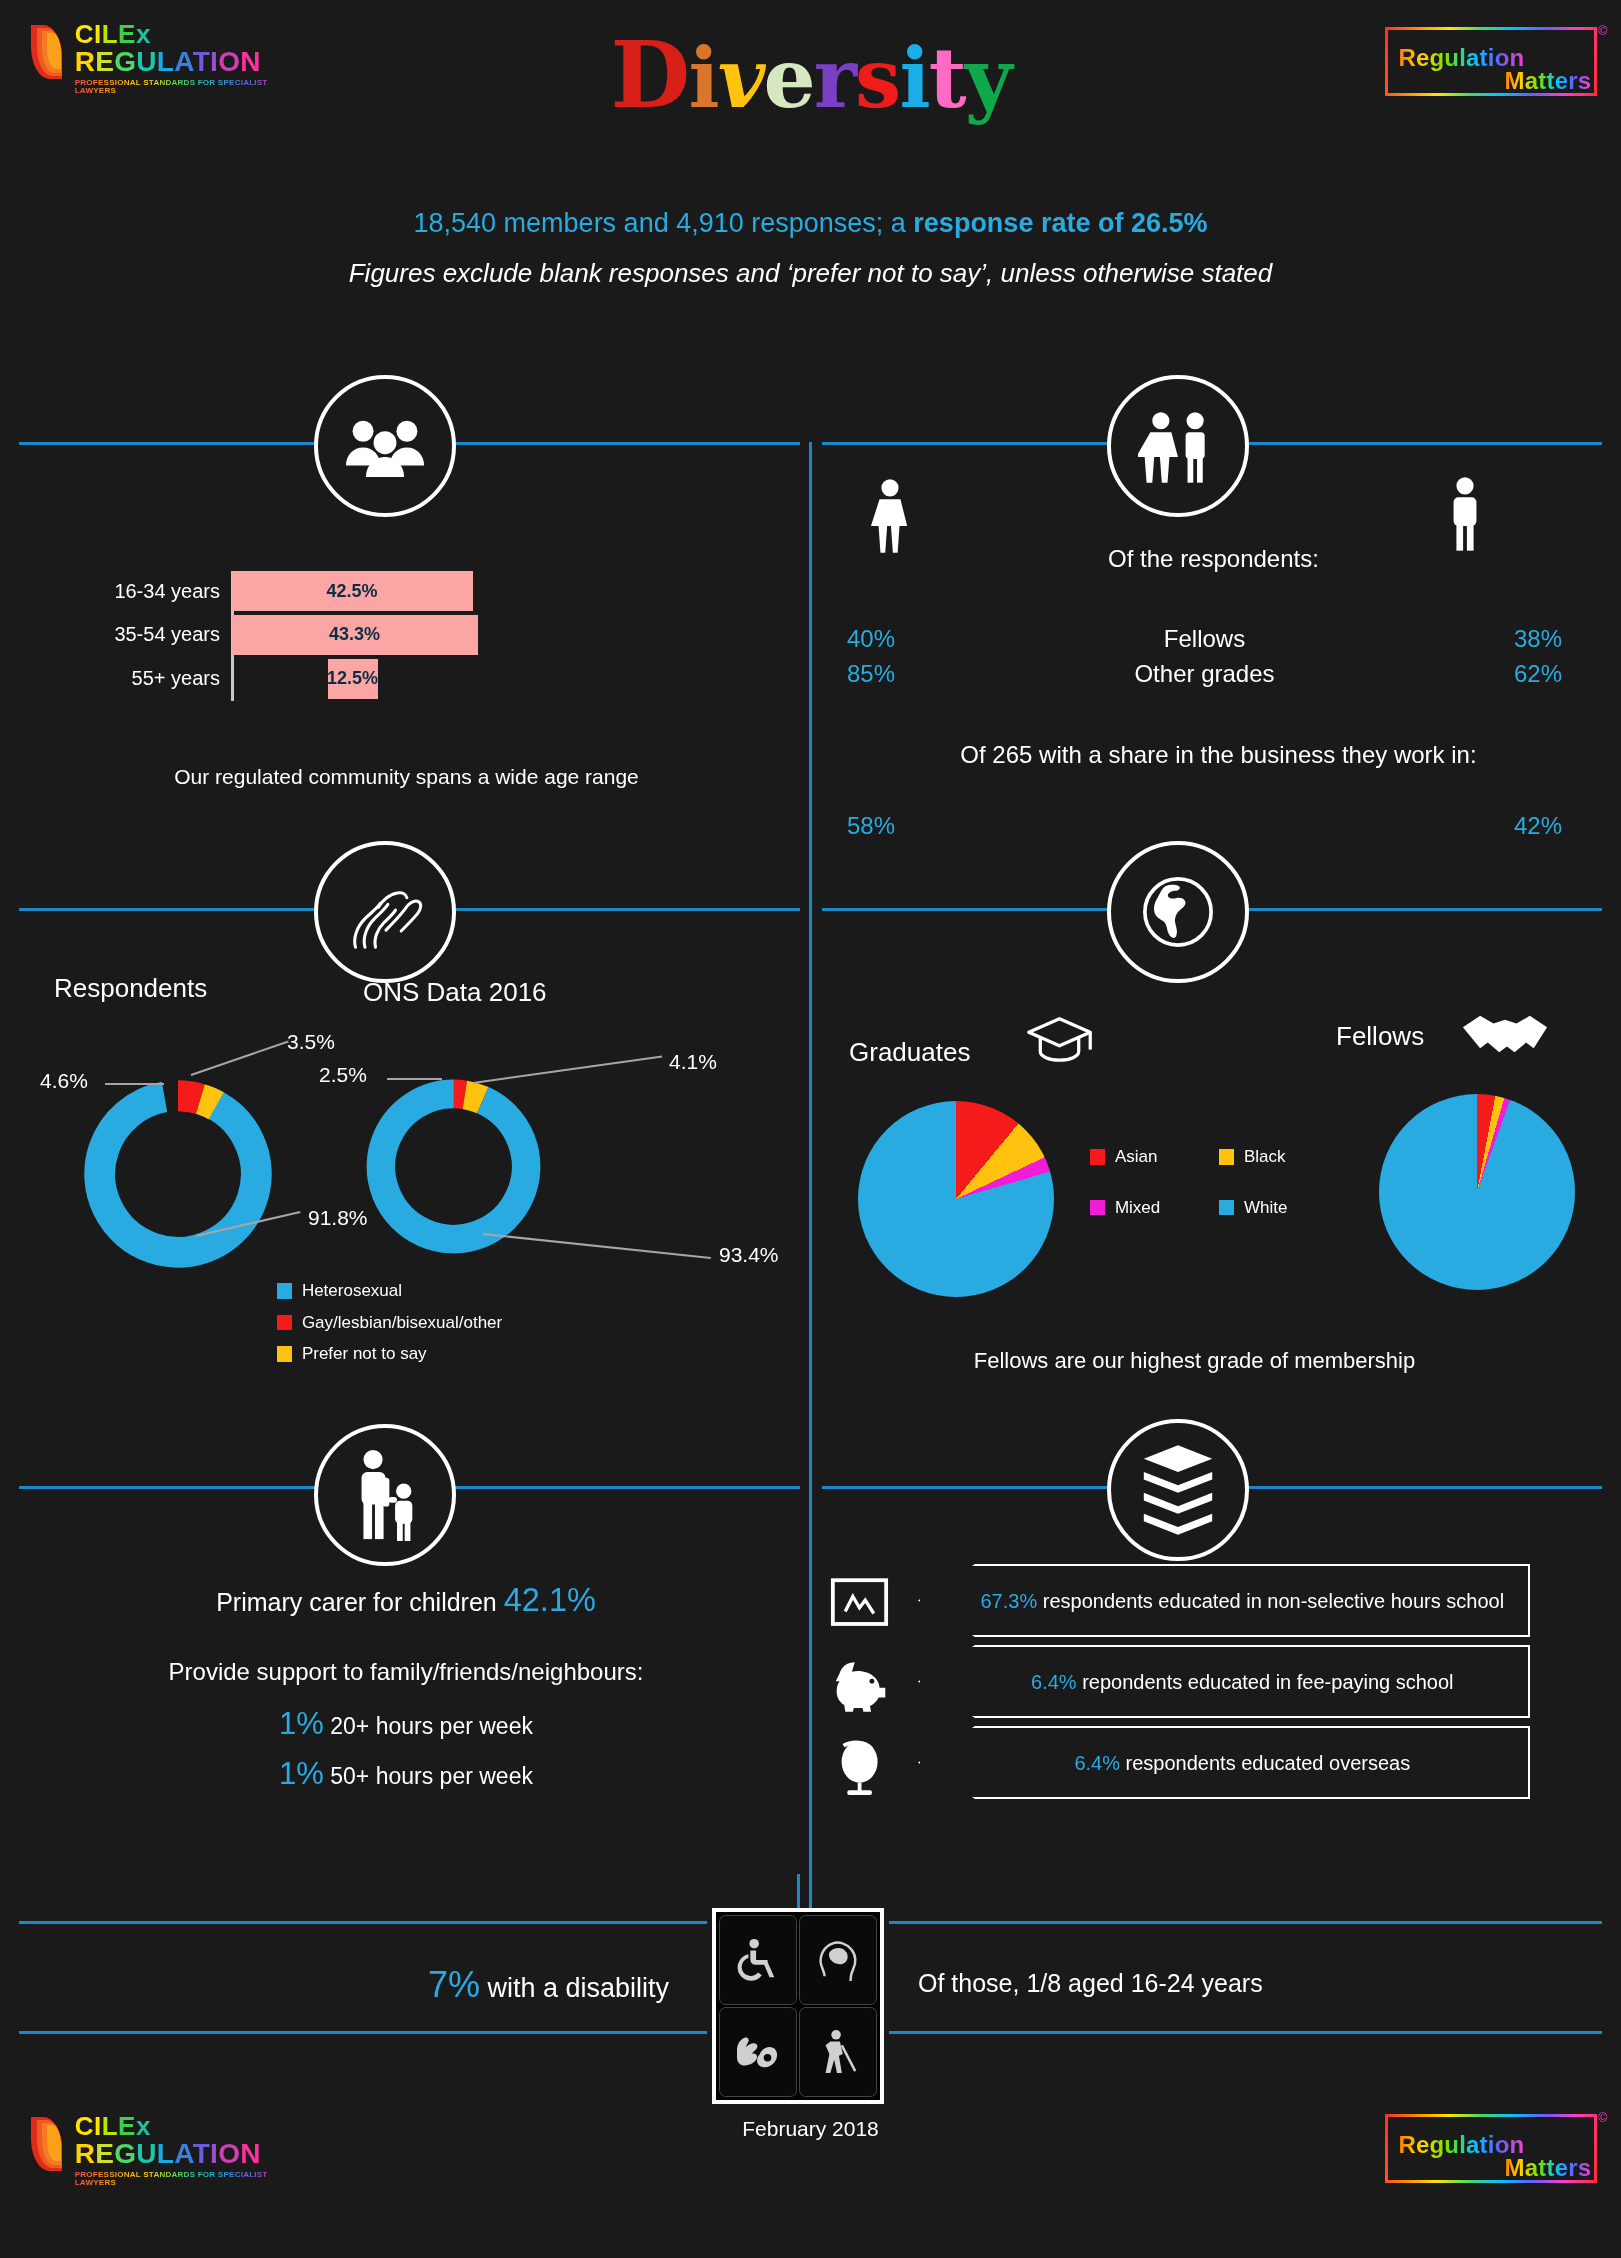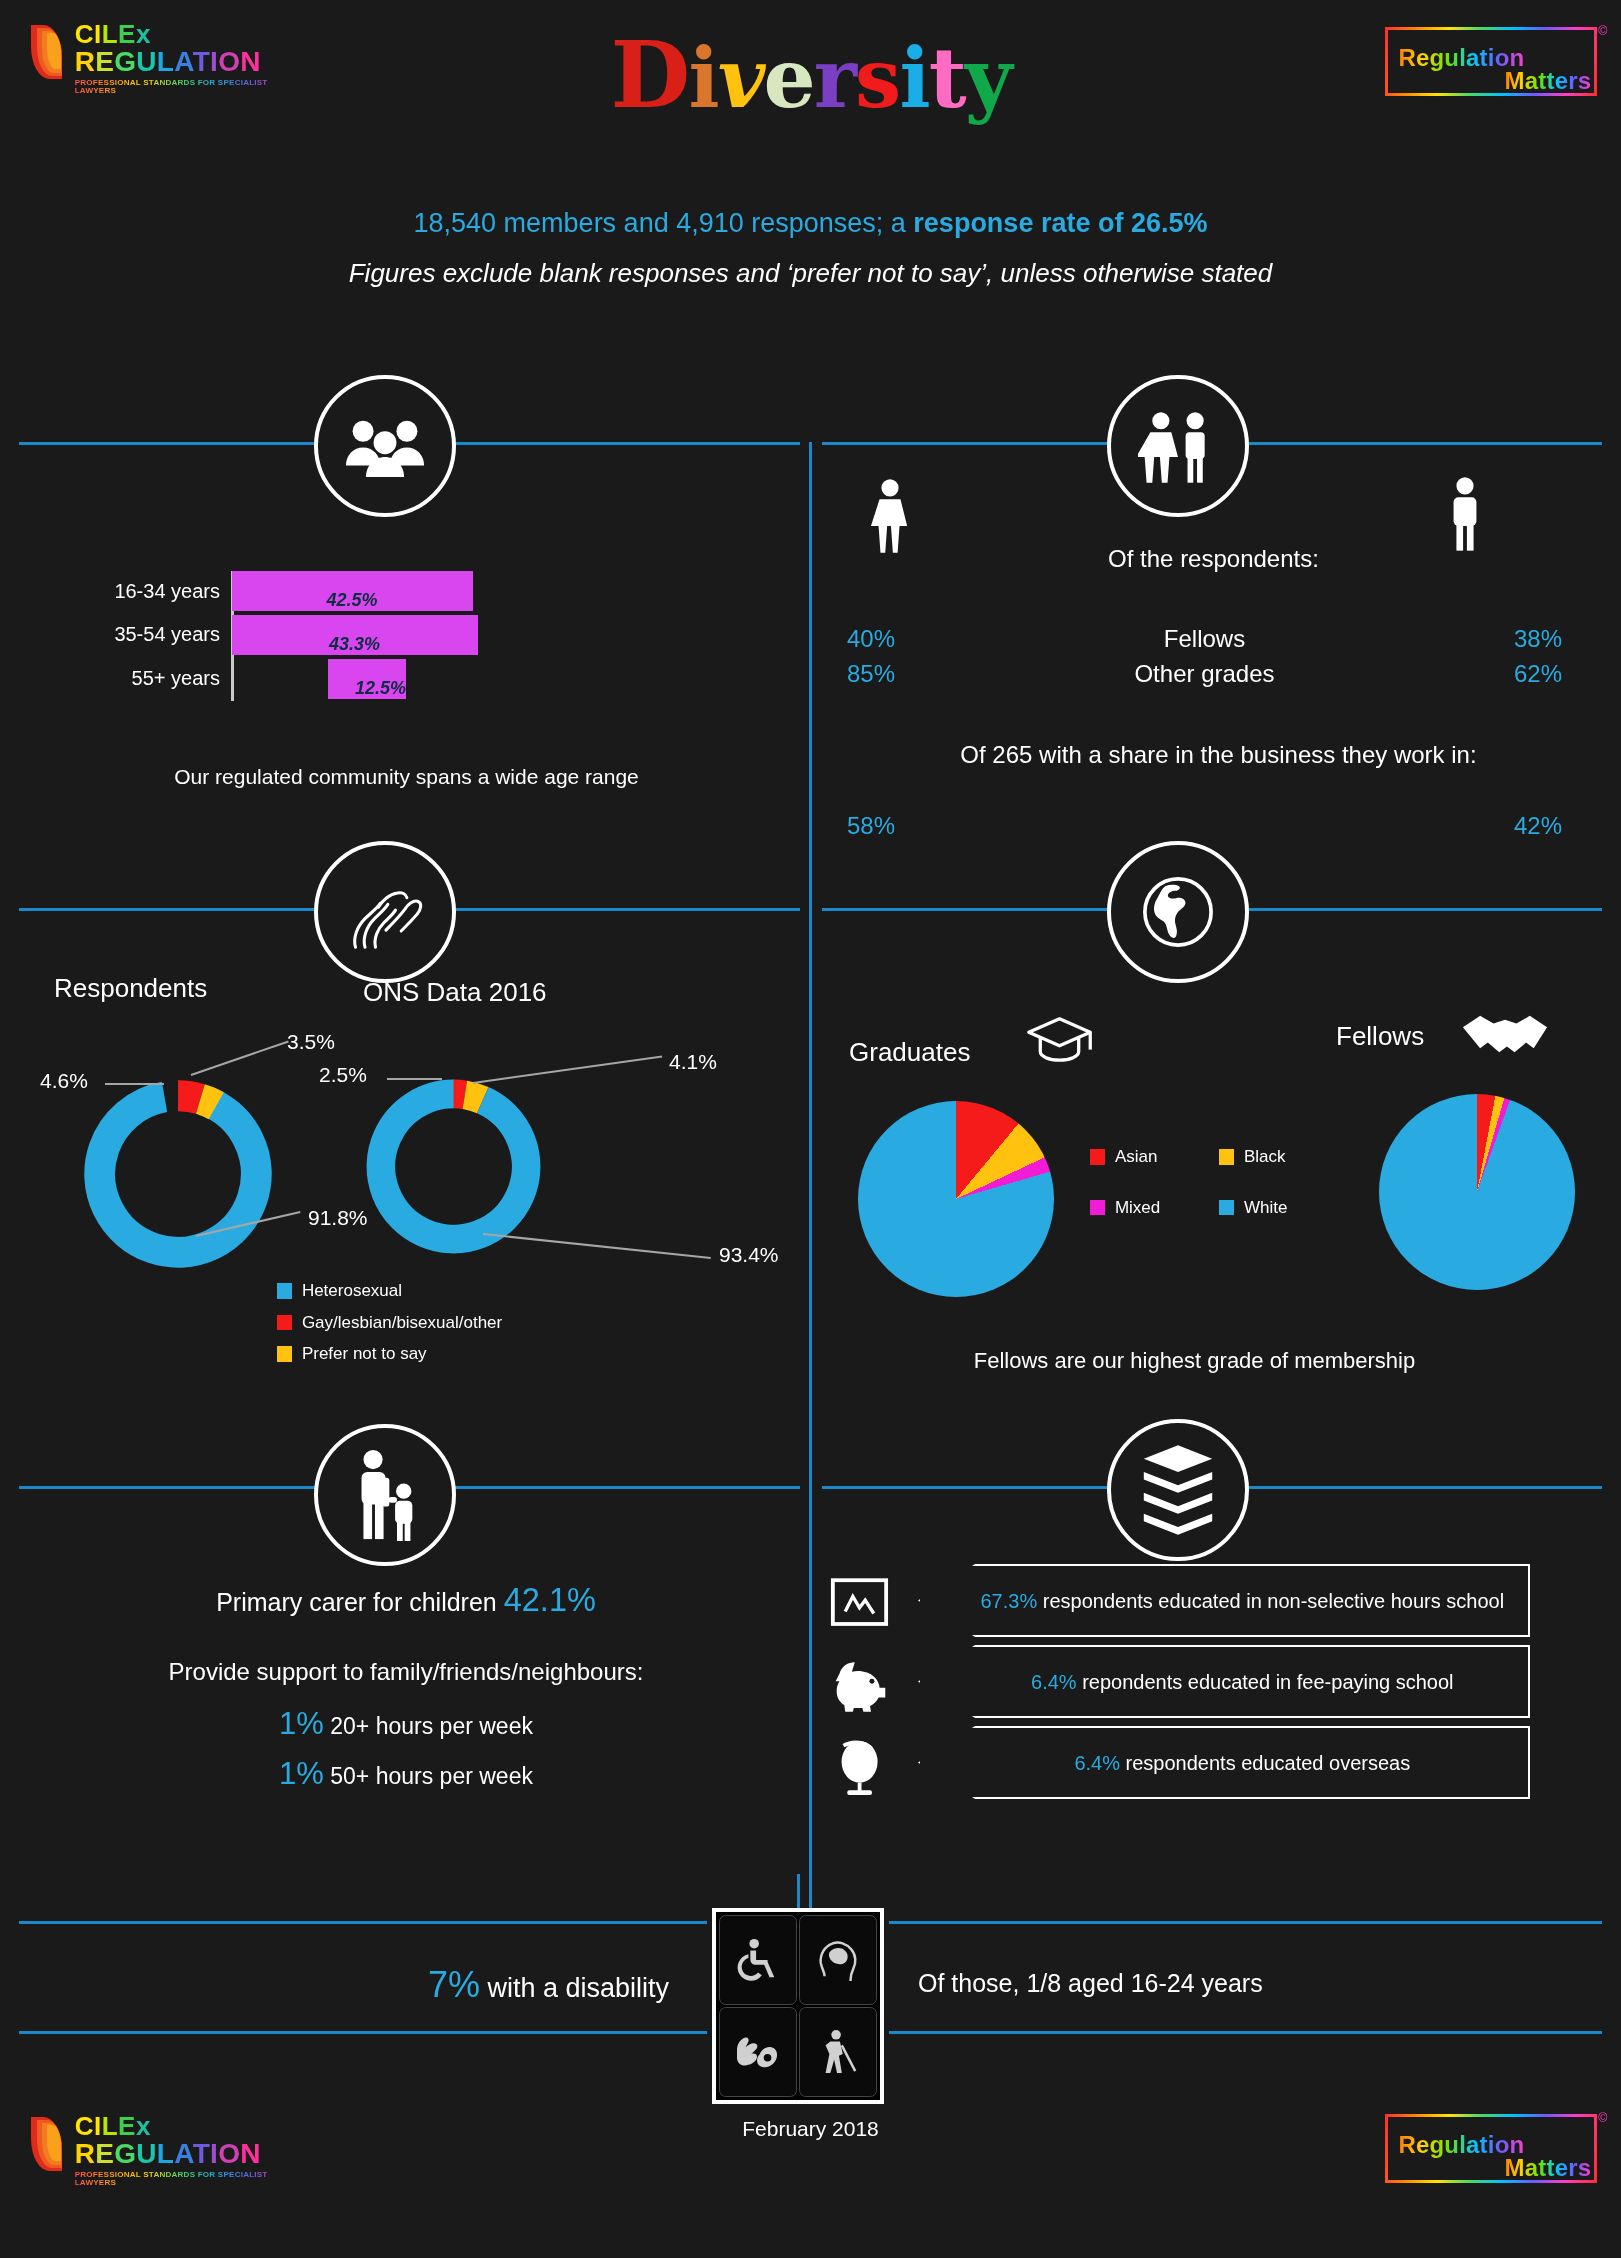--- a/index.html
+++ b/index.html
@@ -50,21 +50,21 @@
   .badge{position:absolute;border:4.8px solid #ffffff;border-radius:50%;
          background:#1a1a1a;display:flex;align-items:center;justify-content:center;}
   .badge svg{display:block;}
 
   
   #age-chart{left:107px;top:571px;width:382px;height:130px;}
   .bar-row{display:flex;align-items:center;height:40px;margin-bottom:3.8px;}
   .bar-label{width:113px;text-align:right;font-size:20px;padding-right:11.5px;white-space:nowrap;}
   .bar-axis{width:2.9px;height:130px;background:#c9c9c9;position:absolute;left:124px;top:0;}
   .bar-track{position:relative;height:40px;}
-  .bar-fill{height:40px;background:#d946ef;display:flex;align-items:flex-end;justify-content:center;font-style:italic;}
+  .bar-fill{height:40px;background:#fca5a5;display:flex;align-items:center;justify-content:center;}
   .bar-val{font-size:18px;color:#0d2e42;font-weight:bold;}
   #age-caption{left:0;width:813px;top:765px;text-align:center;font-size:21px;}
 
   
   #gender-text{left:860px;width:707px;top:545px;text-align:center;font-size:24px;}
   .gender-rows{position:absolute;left:822px;width:765px;top:621px;}
   .gender-row{display:flex;align-items:flex-end;justify-content:space-between;
               font-size:24px;padding:3.8px 25px;}
   .gender-row .pct{color:#29abe2;width:86px;}
   .gender-row .pct.r{text-align:right;}
@@ -184,21 +184,21 @@
     <div class="bar-label">35-54 years</div>
     <div class="bar-track" style="width:249px">
       <div class="bar-fill" style="width:246px">
         <span class="bar-val">43.3%</span>
       </div>
     </div>
   </div>
   <div class="bar-row">
     <div class="bar-label">55+ years</div>
     <div class="bar-track" style="width:249px">
-      <div class="bar-fill" style="width:50px;margin-left:96px;padding-left:28px;">
+      <div class="bar-fill" style="width:50px;margin-left:96px;">
         <span class="bar-val">12.5%</span>
       </div>
     </div>
   </div>
 </div>
 <div class="abs" id="age-caption">Our regulated community spans a wide age range</div>
 
 <div class="badge" style="left:1107px;top:375px;width:134px;height:134px;">
   <svg width="80" height="73" viewBox="0 0 84 76" fill="#ffffff">
     <circle cx="24" cy="11" r="9"></circle>

